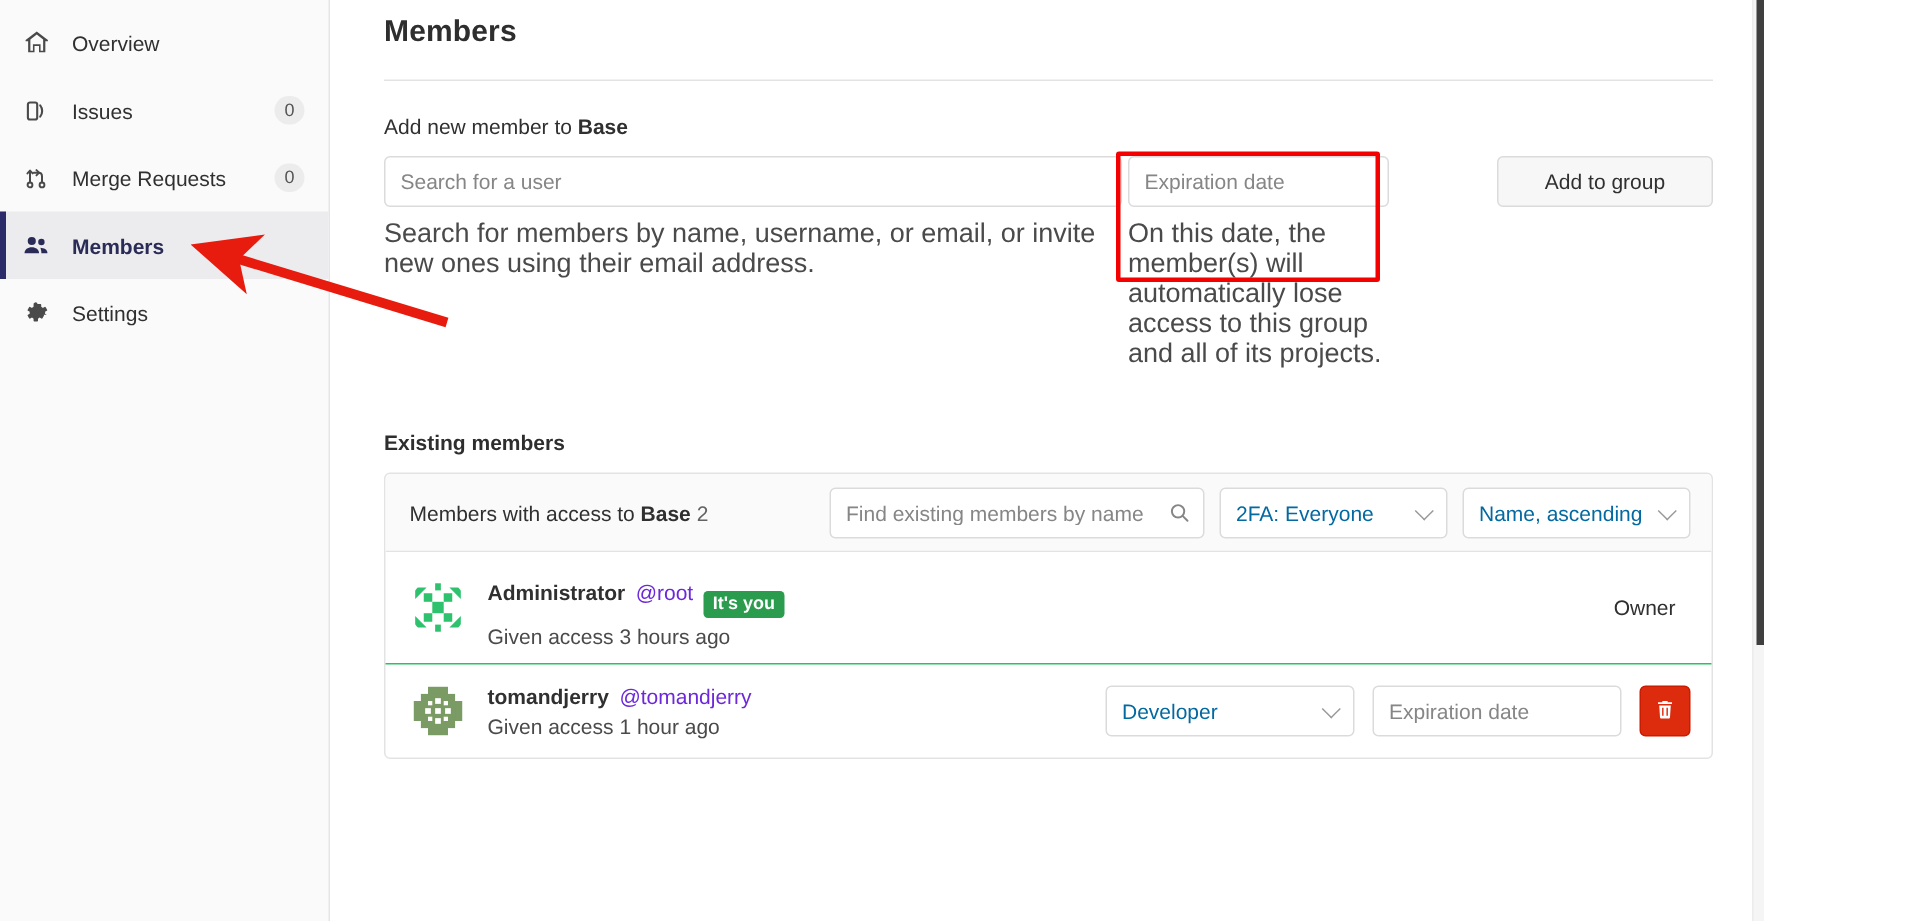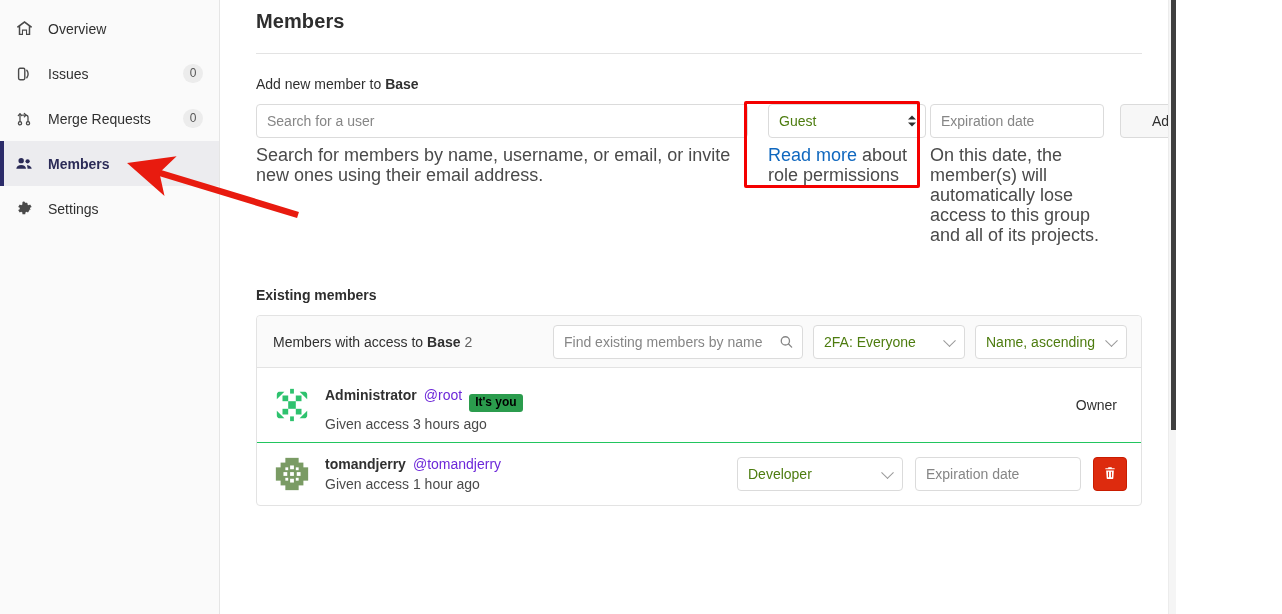--- a/index.html
+++ b/index.html
@@ -99,21 +99,21 @@
   .col-exp    { width: 178px; flex: 0 0 178px; padding-left: 4px;}
   .col-submit { flex: 1 1 auto; display: flex; justify-content: flex-end; margin-left: 16px; }
 
   input.txt, .selectbox {
     width: 100%;
     height: 34px;
     border: 1px solid #dbdbdb;
     border-radius: 4px;
     background: #fff;
     font-size: 14px;
-    color: #4d7c0f;
+    color: #0369a1;
     padding: 0 10px;
     outline: none;
     font-family: "Liberation Sans", sans-serif;
   }
   input.txt::placeholder { color: #868686; }
 
   .selectbox {
     position: relative;
     display: flex; align-items: center;
     cursor: pointer;
@@ -232,21 +232,21 @@
     margin-right: 14px;
     overflow: hidden;
     background: #fff;
   }
   .m-info { flex: 1 1 auto; min-width: 0; }
   .m-line1 { display: flex; align-items: center; gap: 7px; font-size: 14px; }
   .m-name { font-weight: bold; color: #303030; }
   .m-user { color: #6d28d9; }
   .badge-you {
     background: #2b9c4d;
-    color: #000000;
+    color: #ffffff;
     font-size: 12px;
     font-weight: bold;
     border-radius: 3px;
     padding: 2px 6px 3px;
     line-height: 13px;
     margin-top: 16px;
   }
   .m-line2 { margin-top: 4px; font-size: 14px; color: #4a4a4a; }
 
   .m-right { display: flex; align-items: flex-start; gap: 12px; flex: 0 0 auto; }
@@ -350,32 +350,20 @@
       <span>Add new member to </span><b>Base</b>
     </div>
 
     <div class="add-row">
 
       <div class="col-search">
         <input class="txt" type="text" placeholder="Search for a user" style="">
         <div class="help">Search for members by name, username, or email, or invite new ones using their email address.</div>
       </div>
 
-      <div class="col-role">
-        <div class="selectbox">
-          <span>Guest</span>
-          <span class="caret-dbl">
-            <span class="tri-up"></span>
-              <span class="tri-dn"></span>
-          </span>
-        </div>
-        <div class="help">
-          <a class="link" href="#">Read more</a><span> about role permissions</span>
-        </div>
-      </div>
 
       <div class="col-exp">
         <input class="txt" type="text" placeholder="Expiration date" style="">
         <div class="help">On this date, the member(s) will automatically lose access to this group and all of its projects.</div>
       </div>
 
       <div class="col-submit">
         <button class="btn-add">Add to group</button>
       </div>
     </div>

